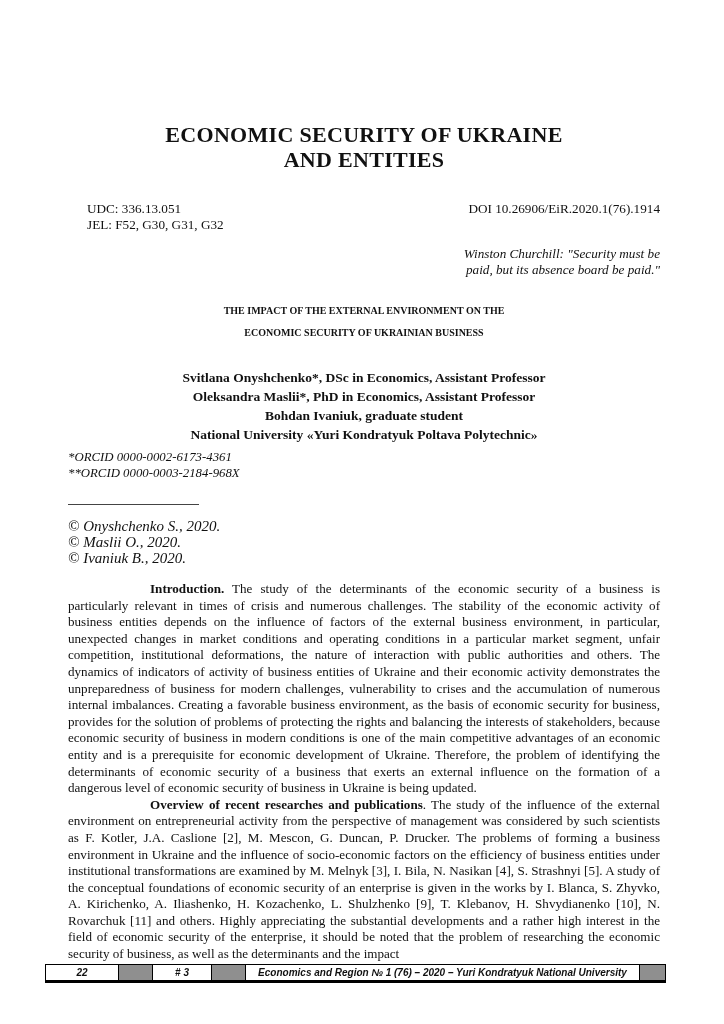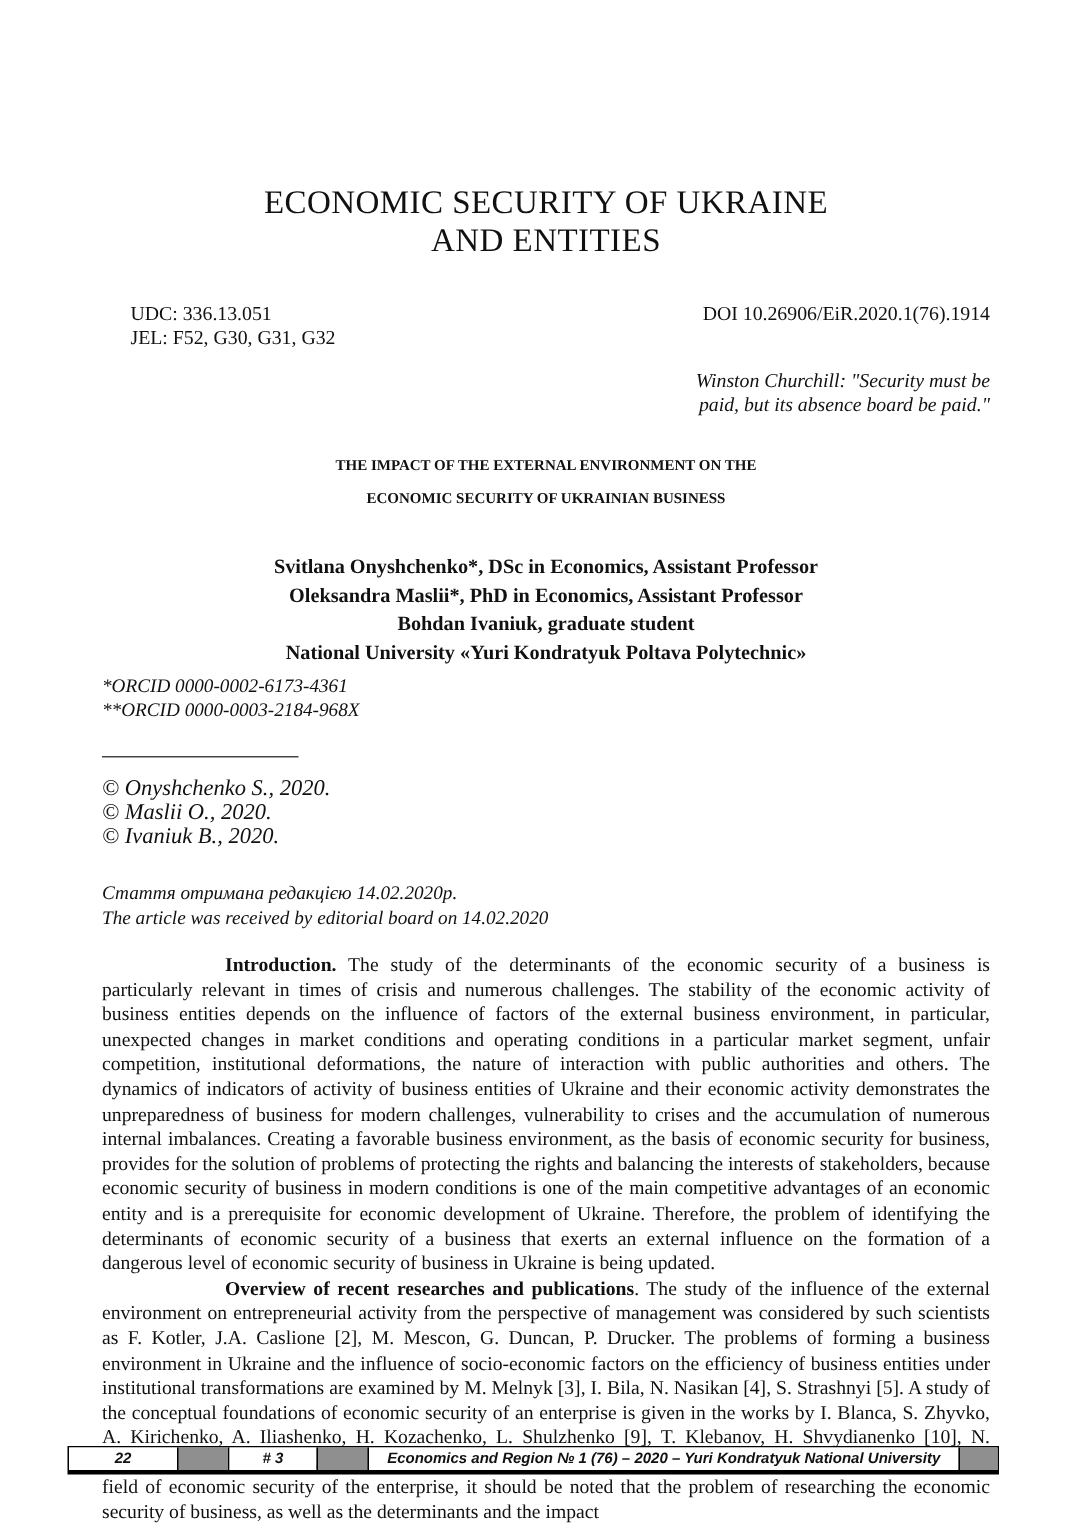--- a/index.html
+++ b/index.html
@@ -15,21 +15,21 @@
   }
   .content {
     position: absolute;
     left: 68px;
     right: 64px;
     top: 0;
   }
   .journal-title {
     margin-top: 122px;
     text-align: center;
-    font-weight: normal;
+    font-weight: bold;
     font-size: 22px;
     line-height: 25px;
     letter-spacing: 0.3px;
   }
   .meta-row {
     margin-top: 29px;
     display: flex;
     justify-content: space-between;
     align-items: flex-start;
     font-size: 13.2px;
@@ -171,24 +171,20 @@
     </div>
 
     <div class="footnote-rule"></div>
 
     <div class="copyright">
       <div>© Onyshchenko S., 2020.</div>
       <div>© Maslii O., 2020.</div>
       <div>© Ivaniuk B., 2020.</div>
     </div>
 
-    <div class="received">
-      <div>Стаття отримана редакцією 14.02.2020р.</div>
-      <div>The article was received by editorial board on 14.02.2020</div>
-    </div>
 
     <div class="body-text">
       <p><span class="lead">Introduction.</span><span> The study of the determinants of the economic security of a business is particularly relevant in times of crisis and numerous challenges. The stability of the economic activity of business entities depends on the influence of factors of the external business environment, in particular, unexpected changes in market conditions and operating conditions in a particular market segment, unfair competition, institutional deformations, the nature of interaction with public authorities and others. The dynamics of indicators of activity of business entities of Ukraine and their economic activity demonstrates the unpreparedness of business for modern challenges, vulnerability to crises and the accumulation of numerous internal imbalances. Creating a favorable business environment, as the basis of economic security for business, provides for the solution of problems of protecting the rights and balancing the interests of stakeholders, because economic security of business in modern conditions is one of the main competitive advantages of an economic entity and is a prerequisite for economic development of Ukraine. Therefore, the problem of identifying the determinants of economic security of a business that exerts an external influence on the formation of a dangerous level of economic security of business in Ukraine is being updated.</span></p>
       <p><span class="lead">Overview of recent researches and publications</span><span>. The study of the influence of the external environment on entrepreneurial activity from the perspective of management was considered by such scientists as F. Kotler, J.A. Caslione [2], M. Mescon, G. Duncan, P. Drucker. The problems of forming a business environment in Ukraine and the influence of socio-economic factors on the efficiency of business entities under institutional transformations are examined by M. Melnyk [3], I. Bila, N. Nasikan [4], S. Strashnyi [5]. A study of the conceptual foundations of economic security of an enterprise is given in the works by I. Blanca, S. Zhyvko, A. Kirichenko, A. Iliashenko, H. Kozachenko, L. Shulzhenko [9], T. Klebanov, H. Shvydianenko [10], N. Rovarchuk [11] and others. Highly appreciating the substantial developments and a rather high interest in the field of economic security of the enterprise, it should be noted that the problem of researching the economic security of business, as well as the determinants and the impact</span></p>
     </div>
 
   </div>
 
   <div class="footer">
     <div class="f-cell f-page">22</div>

